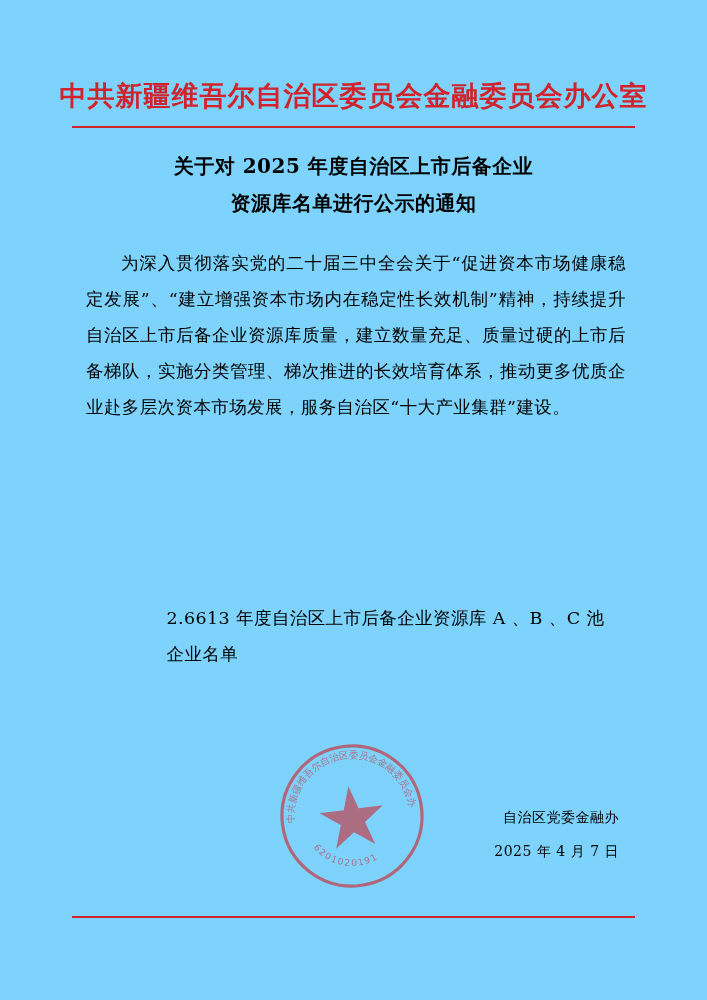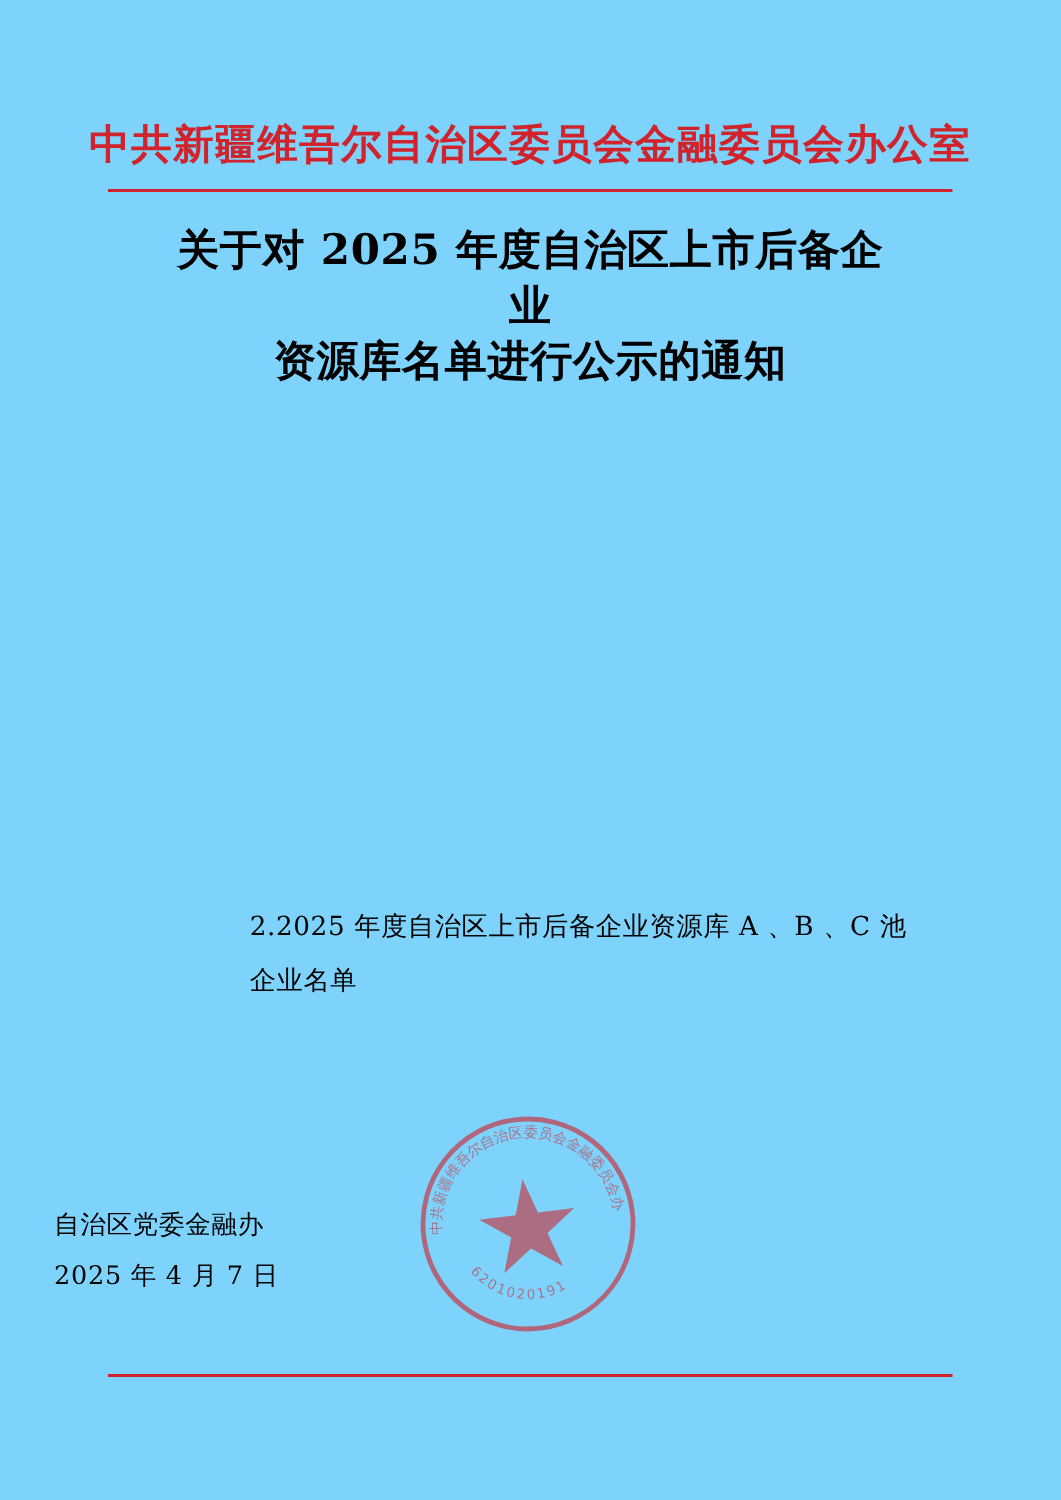--- a/index.html
+++ b/index.html
@@ -49,21 +49,21 @@
     background: #d0232b;
   }
 
   
   .doc-title {
     position: absolute;
     top: 148px;
     left: 110px;
     right: 110px;
     text-align: center;
-    font-size: 28px;
+    font-size: 20px;
     font-weight: bold;
     line-height: 37px;
     letter-spacing: 0.5px;
   }
   .doc-title .line {
     display: block;
   }
 
   
   .body-text {
@@ -106,22 +106,22 @@
     padding-left: 4.6em;
     text-indent: 0;
   }
 
   
   .signature {
     position: absolute;
     top: 800px;
     left: 0;
     width: 619px;
-    text-align: left;
-    font-size: 17px;
+    text-align: right;
+    font-size: 14px;
     line-height: 34px;
     letter-spacing: 0.5px;
   }
   .signature .sig-line {
     display: block;
     padding-left: 36px;
   }
 
   
   .seal {
@@ -156,24 +156,25 @@
   <div class="letterhead">中共新疆维吾尔自治区委员会金融委员会办公室</div>
 
   <div class="red-rule"></div>
 
   <div class="doc-title">
     <span class="line">关于对 2025 年度自治区上市后备企业</span>
     <span class="line">资源库名单进行公示的通知</span>
   </div>
 
   <div class="body-text">
+    <p>为深入贯彻落实党的二十届三中全会关于“促进资本市场健康稳定发展”、“建立增强资本市场内在稳定性长效机制”精神，持续提升自治区上市后备企业资源库质量，建立数量充足、质量过硬的上市后备梯队，实施分类管理、梯次推进的长效培育体系，推动更多优质企业赴多层次资本市场发展，服务自治区“十大产业集群”建设。</p>
   </div>
 
   <div class="attachments">
-    <div class="att-line att-indent">2.2025 年度自治区上市后备企业资源库 A 、B 、C 池</div>
+    <div class="att-line att-indent">2.6613 年度自治区上市后备企业资源库 A 、B 、C 池</div>
     <div class="att-line att-indent2">企业名单</div>
   </div>
 
   <div class="seal">
     <svg width="152" height="152" viewBox="0 0 152 152" xmlns="http://www.w3.org/2000/svg">
       <g fill="none" stroke="#d0232b" stroke-width="3.2" opacity="0.85">
         <circle cx="76" cy="76" r="70"></circle>
       </g>
       <g fill="#d0232b" opacity="0.8">
         <path d="M76 46 l7.5 23.2 h24.4 l-19.7 14.3 7.5 23.2 -19.7-14.3 -19.7 14.3 7.5-23.2 -19.7-14.3 h24.4 z"></path>

